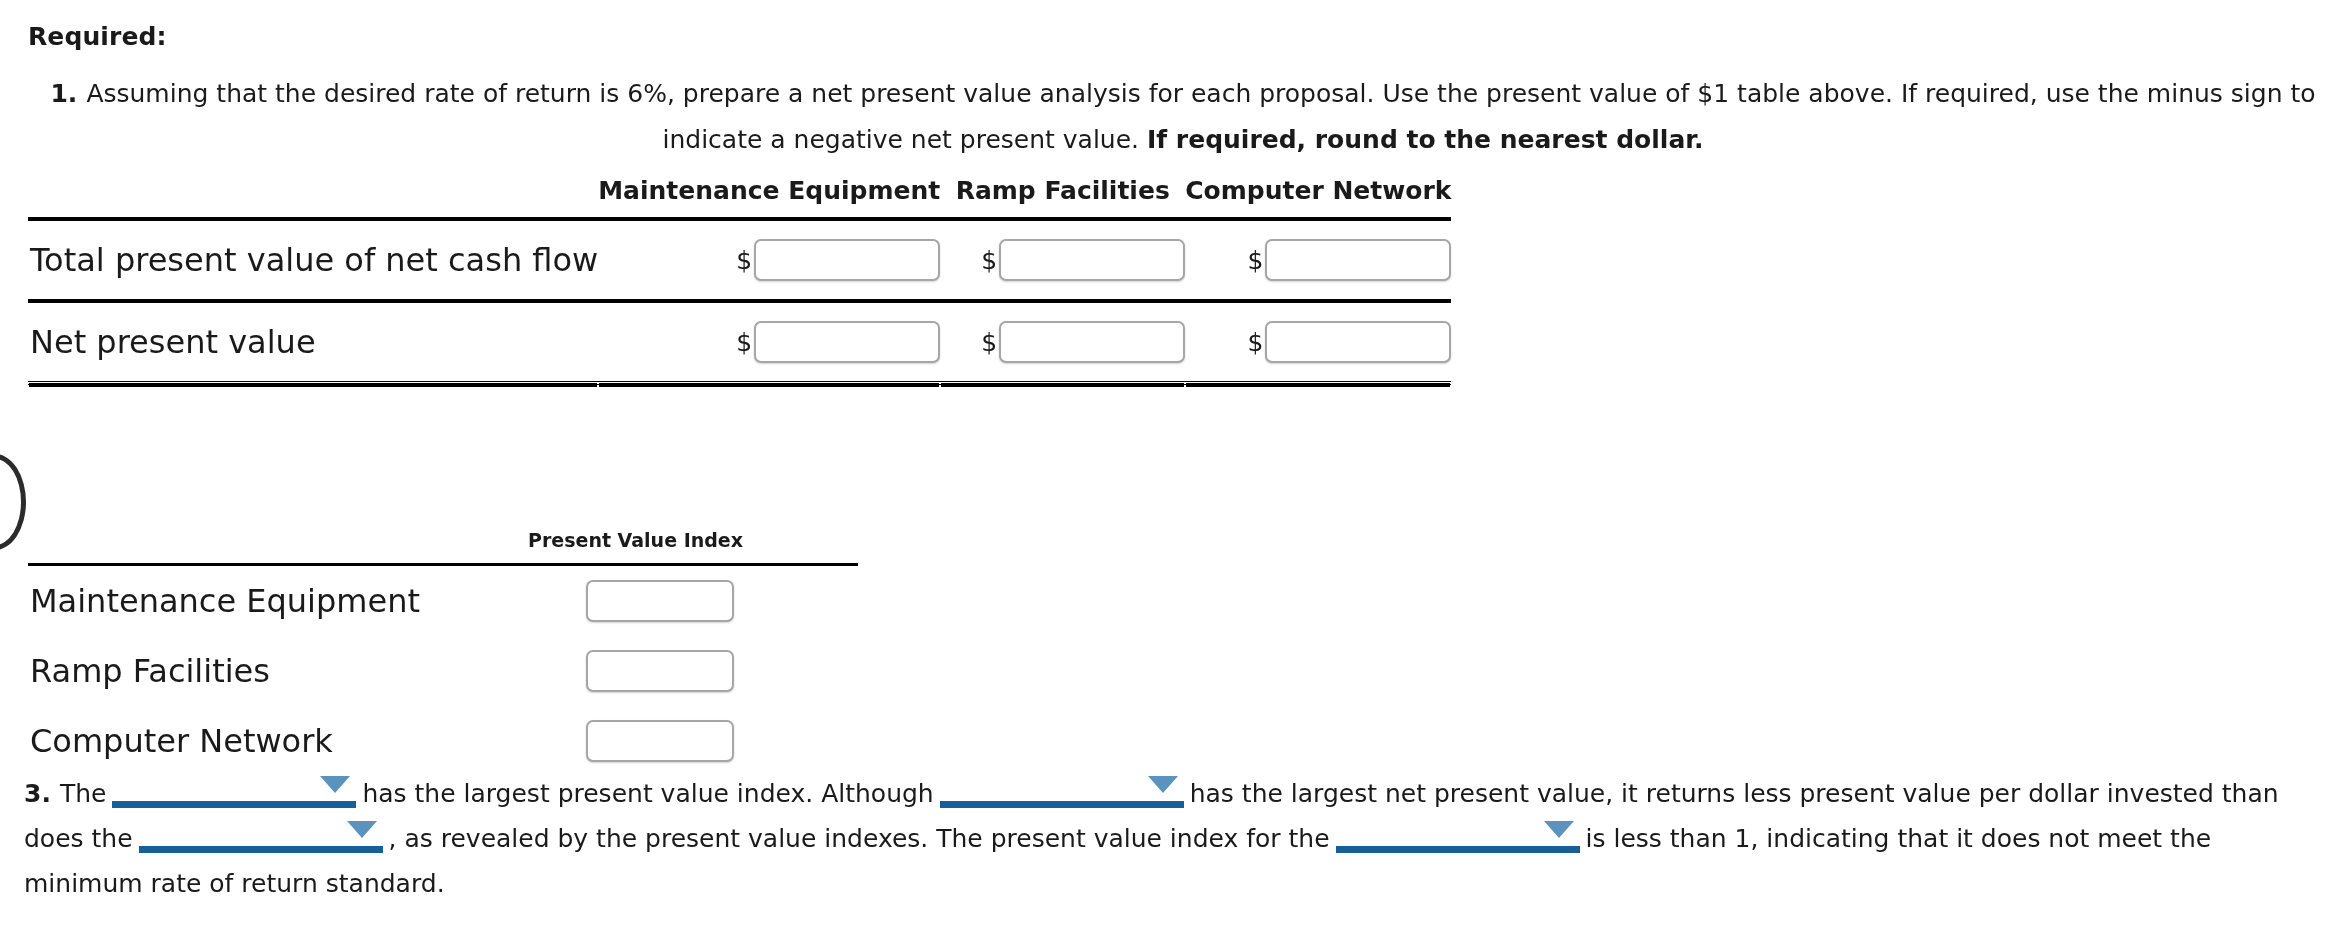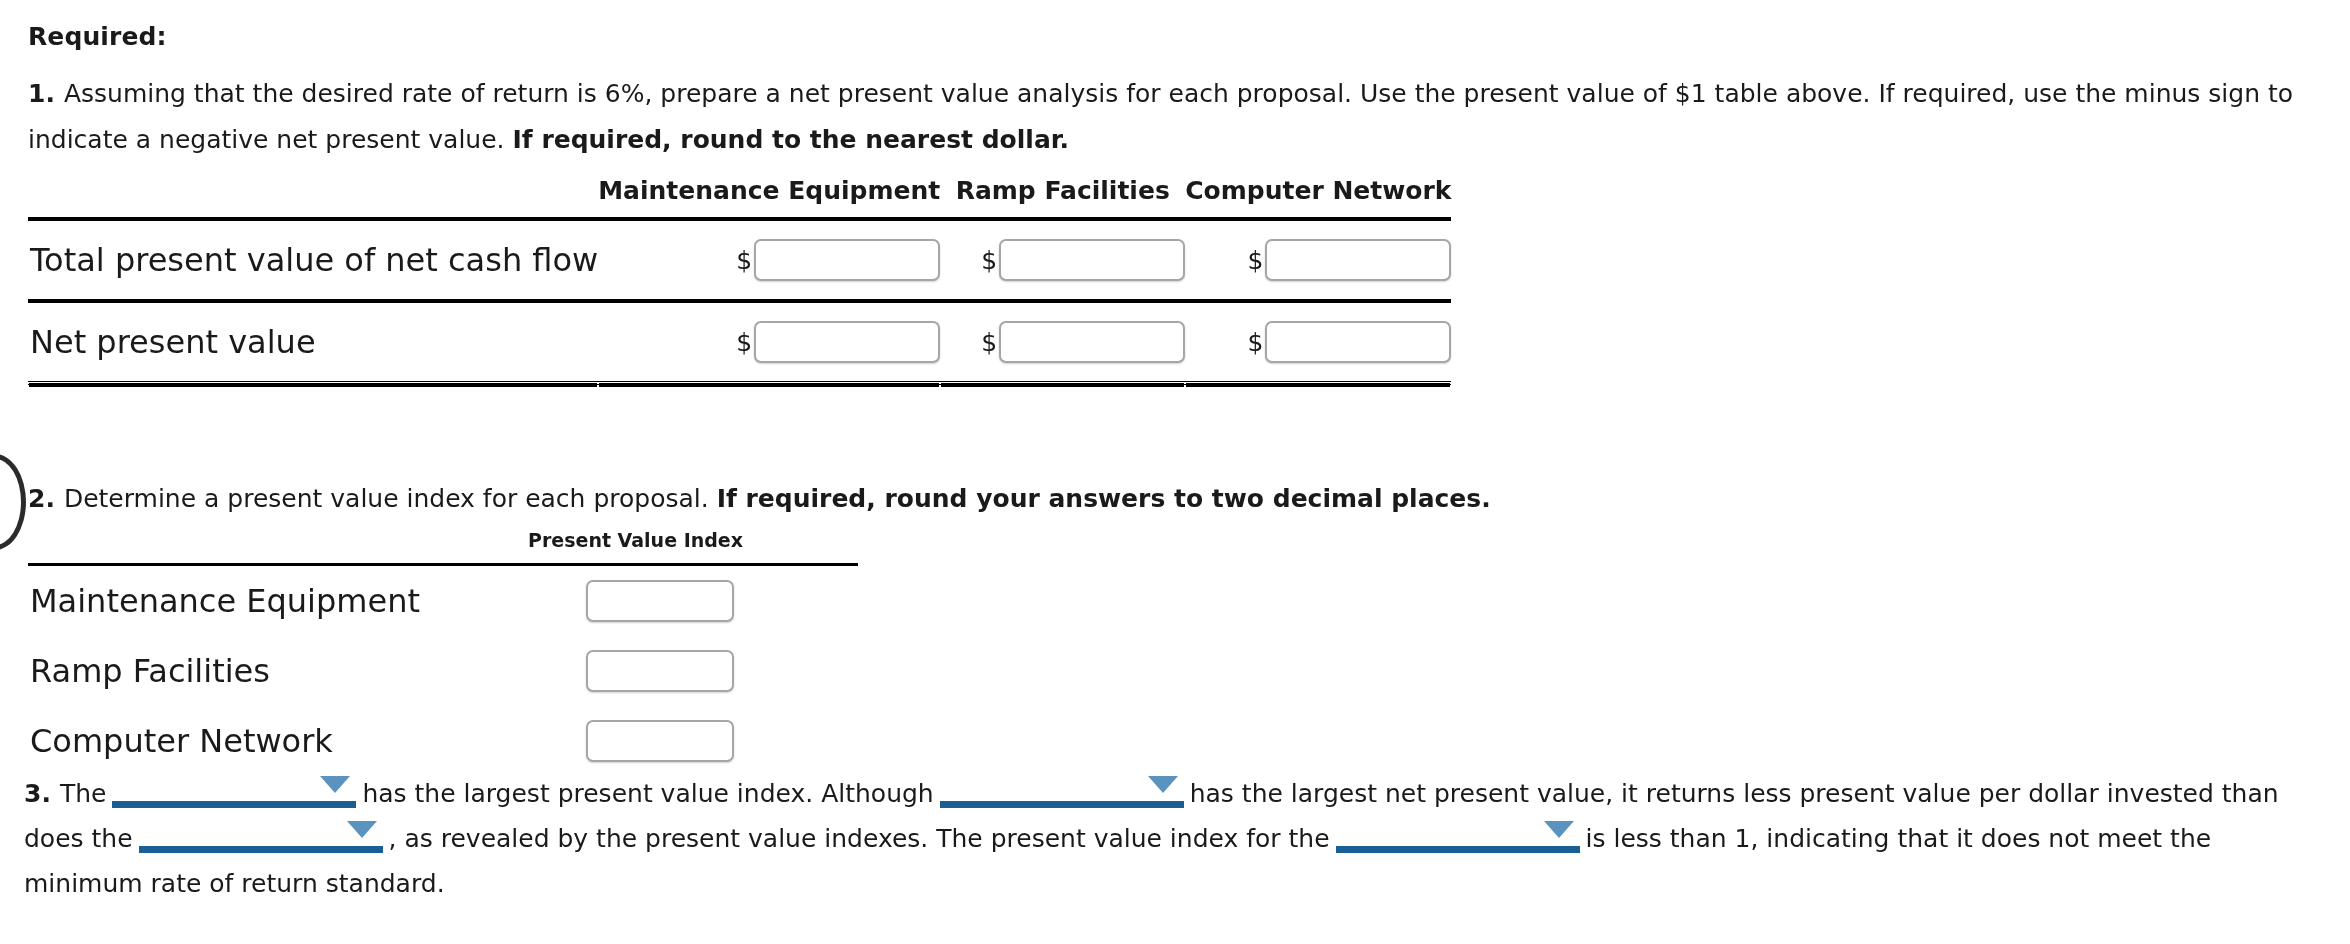--- a/index.html
+++ b/index.html
@@ -44,20 +44,21 @@
   .instr .num {
     font-weight: bold;
     margin-right: 9px;
   }
   .instr b { font-weight: bold; }
 
   #instr-1 {
     left: 28px;
     top: 55px;
     width: 2310px;
+    text-align: center;
   }
 
   #instr-2 {
     left: 28px;
     top: 460px;
     width: 2100px;
   }
 
   
   .oval-artifact {
@@ -277,23 +278,20 @@
             <span class="dollar">$</span>
             <input class="ans" type="text" value="" style="">
           </div>
         </td>
       </tr>
     </tbody>
   </table>
 
   <div class="oval-artifact"></div>
 
-  <div class="instr" id="instr-2">
-    <span class="num">2.</span><span>Determine a present value index for each proposal. </span><b>If required, round your answers to two decimal places.</b>
-  </div>
 
   <table class="pvi-table">
     <thead>
       <tr>
         <th class="blank-col"></th>
         <th class="idx-col">Present Value Index</th>
       </tr>
     </thead>
     <tbody>
       <tr class="first-row">

